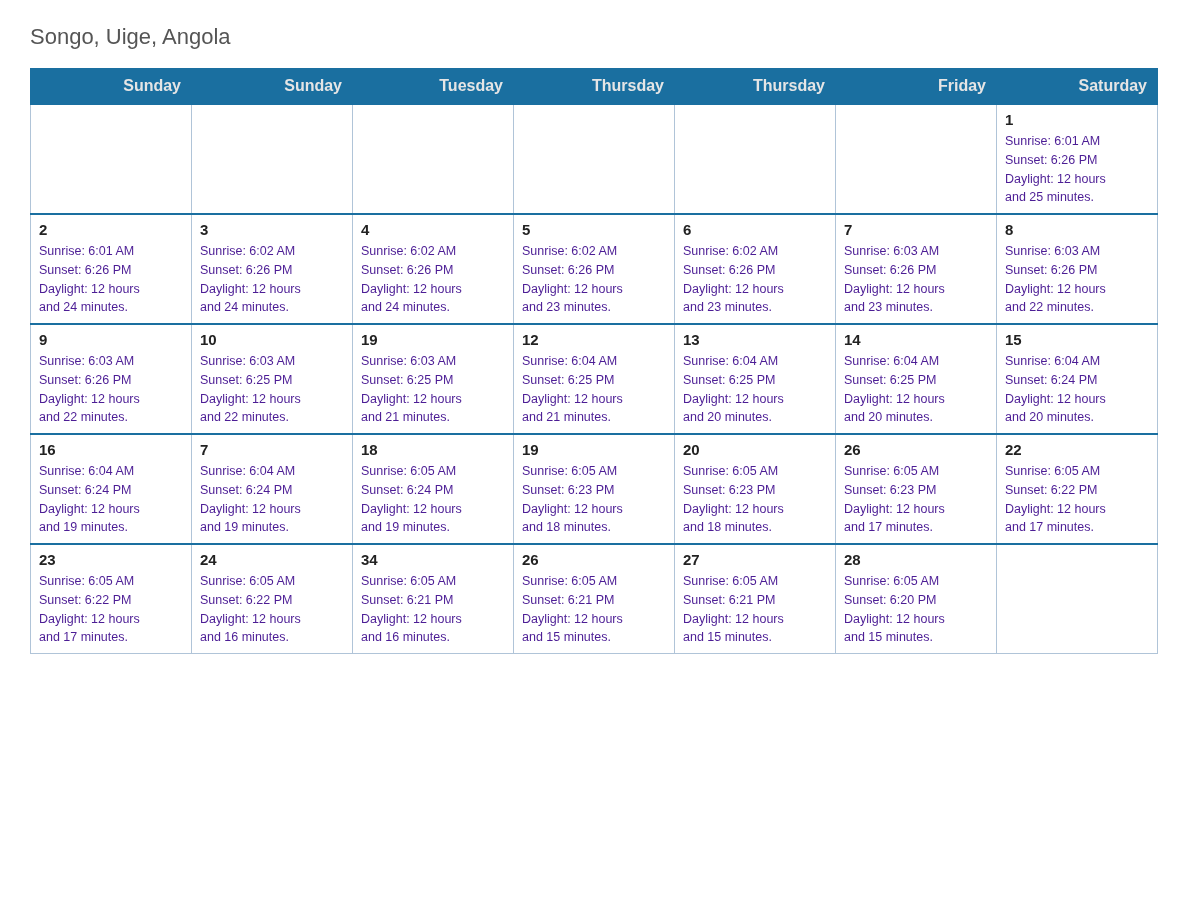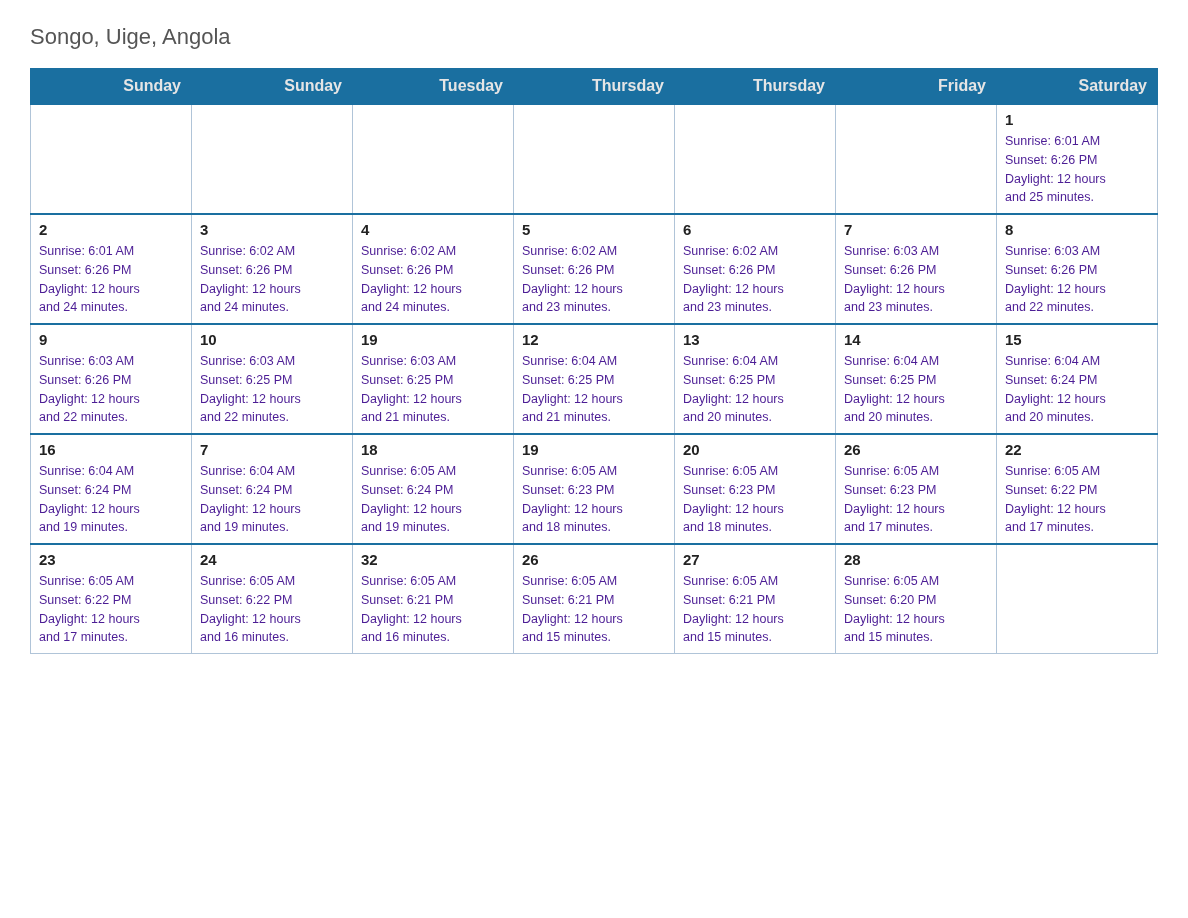--- a/index.html
+++ b/index.html
@@ -229,21 +229,21 @@
       <tr>
         <td>
           <span class="day-number">23</span>
           <div class="day-info">Sunrise: 6:05 AM<br>Sunset: 6:22 PM<br>Daylight: 12 hours<br>and 17 minutes.</div>
         </td>
         <td>
           <span class="day-number">24</span>
           <div class="day-info">Sunrise: 6:05 AM<br>Sunset: 6:22 PM<br>Daylight: 12 hours<br>and 16 minutes.</div>
         </td>
         <td>
-          <span class="day-number">32</span>
+          <span class="day-number">34</span>
           <div class="day-info">Sunrise: 6:05 AM<br>Sunset: 6:21 PM<br>Daylight: 12 hours<br>and 16 minutes.</div>
         </td>
         <td>
           <span class="day-number">26</span>
           <div class="day-info">Sunrise: 6:05 AM<br>Sunset: 6:21 PM<br>Daylight: 12 hours<br>and 15 minutes.</div>
         </td>
         <td>
           <span class="day-number">27</span>
           <div class="day-info">Sunrise: 6:05 AM<br>Sunset: 6:21 PM<br>Daylight: 12 hours<br>and 15 minutes.</div>
         </td>

